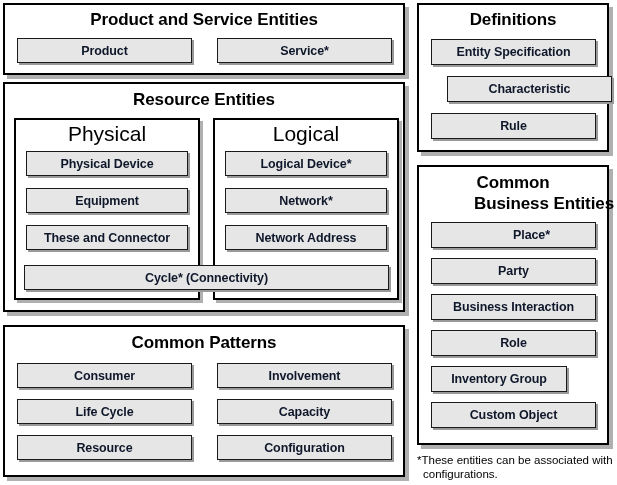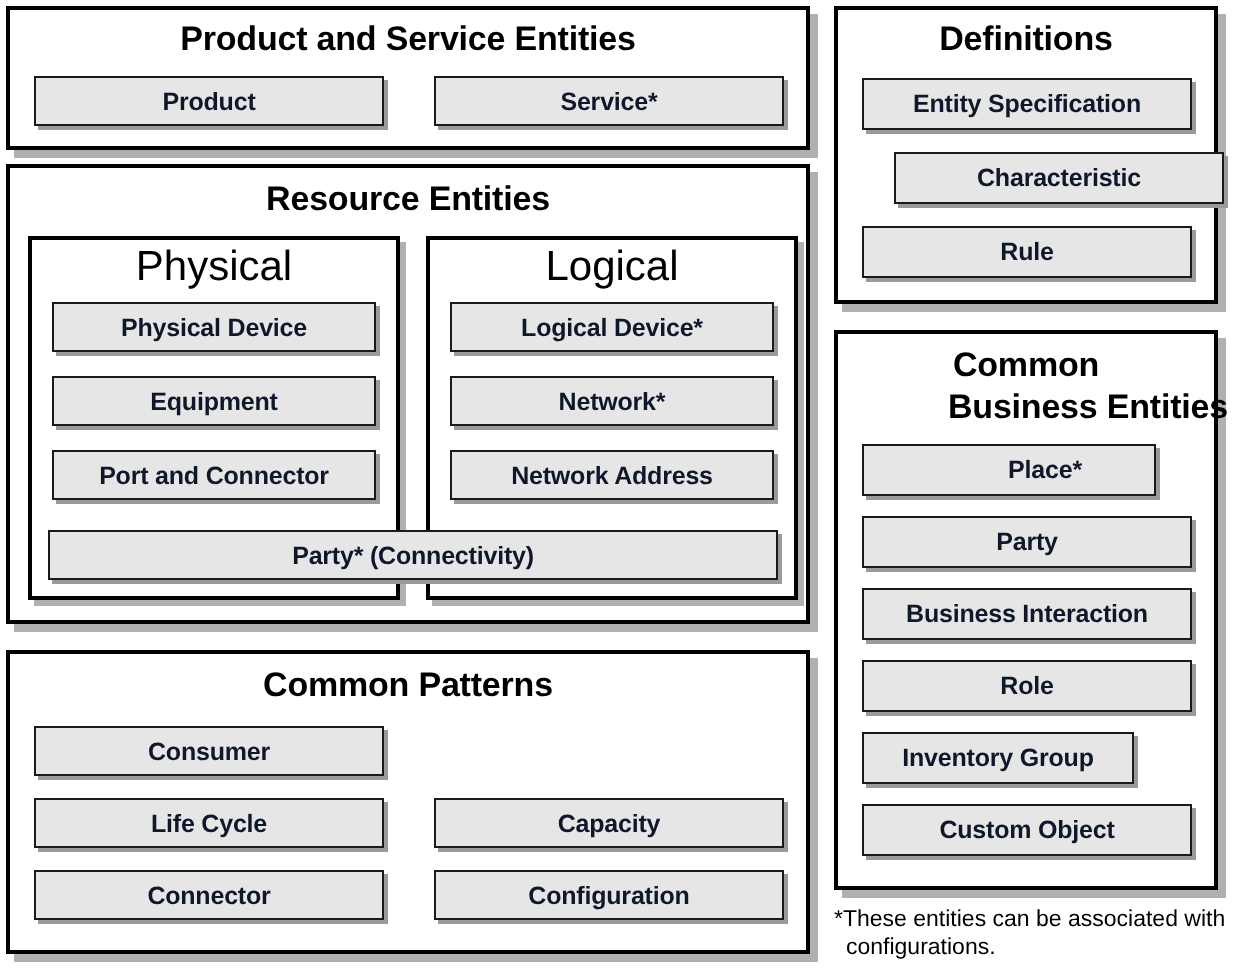--- a/index.html
+++ b/index.html
@@ -100,56 +100,57 @@
     <div class="entity" style="left:212px; top:33px; width:175px; height:25px;">Service*</div>
   </div>
 
   <div class="panel" style="left:3px; top:82px; width:402px; height:230px;">
     <div class="panel-title" style="position:absolute; left:0; top:6px; width:398px;">Resource Entities</div>
 
     <div class="subpanel" style="left:9px; top:34px; width:186px; height:182px;">
       <div class="subpanel-title" style="position:absolute; left:0; top:4px; width:182px;">Physical</div>
       <div class="entity" style="left:10px; top:31px; width:162px; height:25px;">Physical Device</div>
       <div class="entity" style="left:10px; top:68px; width:162px; height:25px;">Equipment</div>
-      <div class="entity" style="left:10px; top:105px; width:162px; height:25px;">Port and Connector</div>
+      <div class="entity" style="left:10px; top:105px; width:162px; height:25px;">These and Connector</div>
     </div>
 
     <div class="subpanel" style="left:208px; top:34px; width:186px; height:182px;">
       <div class="subpanel-title" style="position:absolute; left:0; top:4px; width:182px;">Logical</div>
       <div class="entity" style="left:10px; top:31px; width:162px; height:25px;">Logical Device*</div>
       <div class="entity" style="left:10px; top:68px; width:162px; height:25px;">Network*</div>
       <div class="entity" style="left:10px; top:105px; width:162px; height:25px;">Network Address</div>
     </div>
 
-    <div class="entity" style="left:19px; top:181px; width:365px; height:25px; z-index:5;">Party* (Connectivity)</div>
+    <div class="entity" style="left:19px; top:181px; width:365px; height:25px; z-index:5;">Cycle* (Connectivity)</div>
   </div>
 
   <div class="panel" style="left:3px; top:325px; width:402px; height:152px;">
     <div class="panel-title" style="position:absolute; left:0; top:6px; width:398px;">Common Patterns</div>
 
     <div class="entity" style="left:12px; top:36px; width:175px; height:25px;">Consumer</div>
     <div class="entity" style="left:12px; top:72px; width:175px; height:25px;">Life Cycle</div>
-    <div class="entity" style="left:12px; top:108px; width:175px; height:25px;">Connector</div>
+    <div class="entity" style="left:12px; top:108px; width:175px; height:25px;">Resource</div>
 
+    <div class="entity" style="left:212px; top:36px; width:175px; height:25px;">Involvement</div>
     <div class="entity" style="left:212px; top:72px; width:175px; height:25px;">Capacity</div>
     <div class="entity" style="left:212px; top:108px; width:175px; height:25px;">Configuration</div>
   </div>
 
   <div class="panel" style="left:417px; top:3px; width:192px; height:149px;">
     <div class="panel-title" style="position:absolute; left:0; top:5px; width:188px;">Definitions</div>
     <div class="entity" style="left:12px; top:34px; width:165px; height:26px;">Entity Specification</div>
     <div class="entity" style="left:12px; top:71px; width:165px; height:26px;margin-left:16px;">Characteristic</div>
     <div class="entity" style="left:12px; top:108px; width:165px; height:26px;">Rule</div>
   </div>
 
   <div class="panel" style="left:417px; top:165px; width:192px; height:280px;">
     <div class="panel-title two-line" style="position:absolute; left:0; top:5px; width:188px;">Common</div>
     <div class="panel-title two-line" style="position:absolute; left:0; top:26px; width:188px;margin-left:31px;">Business Entities</div>
 
-    <div class="entity" style="left:12px; top:55px; width:147px; height:26px;padding-left:36px;">Place*</div>
+    <div class="entity" style="left:12px; top:55px; width:165px; height:26px;padding-left:36px;">Place*</div>
     <div class="entity" style="left:12px; top:91px; width:165px; height:26px;">Party</div>
     <div class="entity" style="left:12px; top:127px; width:165px; height:26px;text-align:right;">Business Interaction</div>
     <div class="entity" style="left:12px; top:163px; width:165px; height:26px;">Role</div>
     <div class="entity" style="left:12px; top:199px; width:136px; height:26px;">Inventory Group</div>
     <div class="entity" style="left:12px; top:235px; width:165px; height:26px;">Custom Object</div>
   </div>
 
   <div class="footnote" style="left:417px; top:453px; width:196px;">*These entities can be associated with configurations.</div>
 
 </div>

